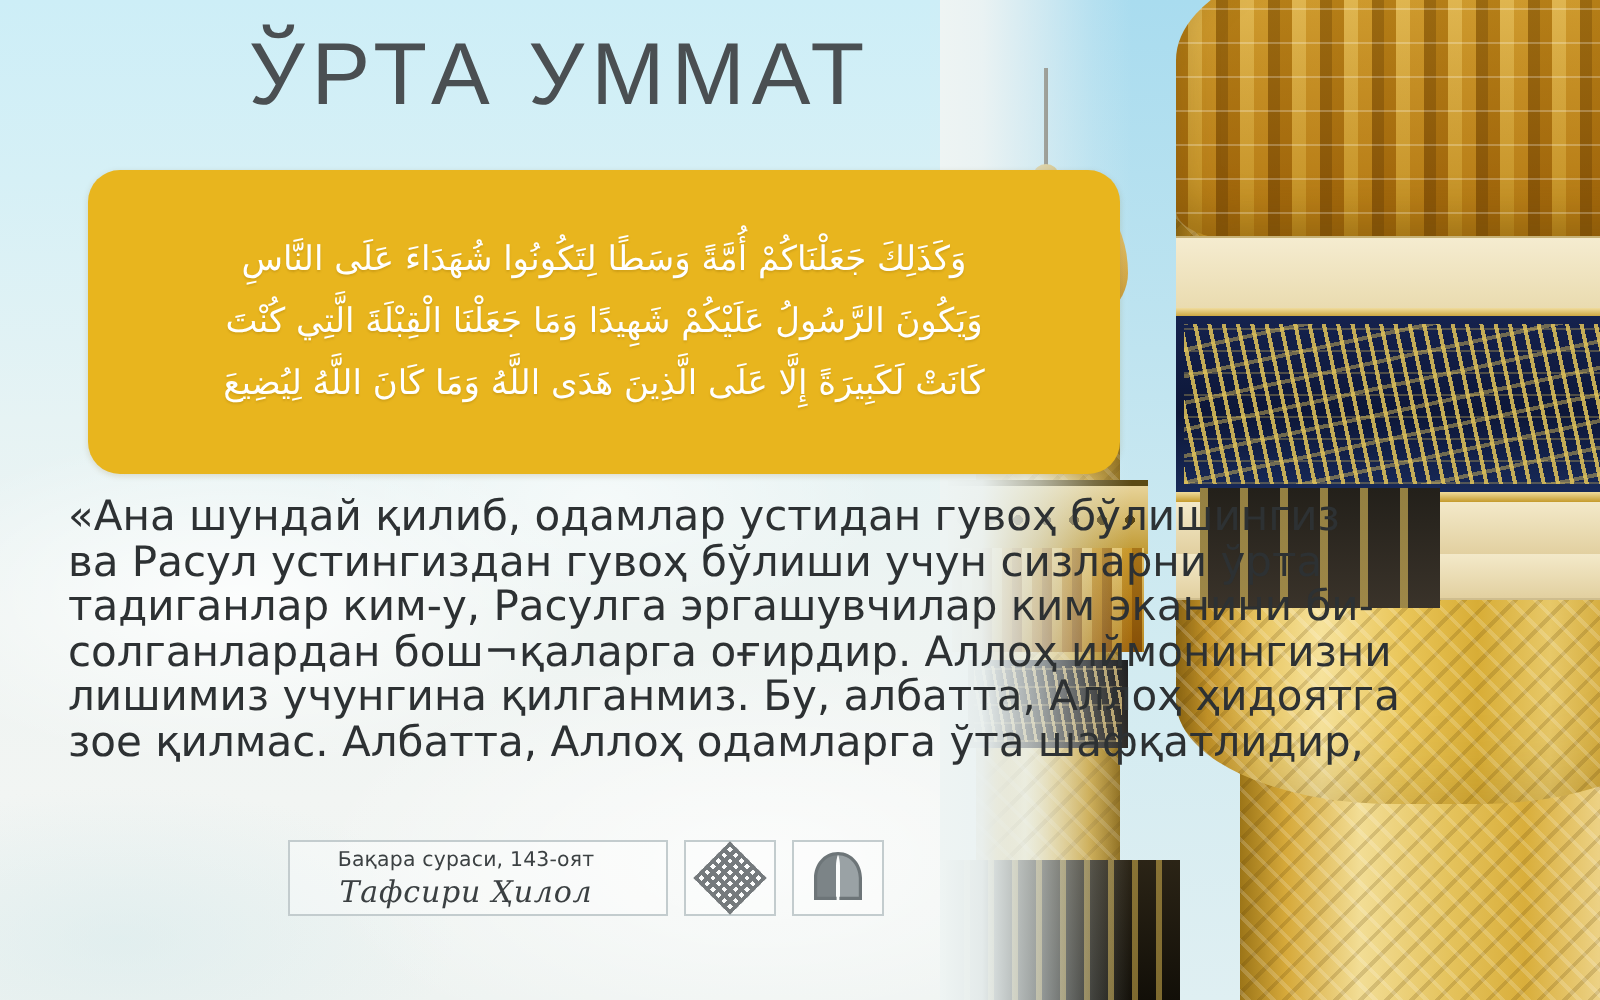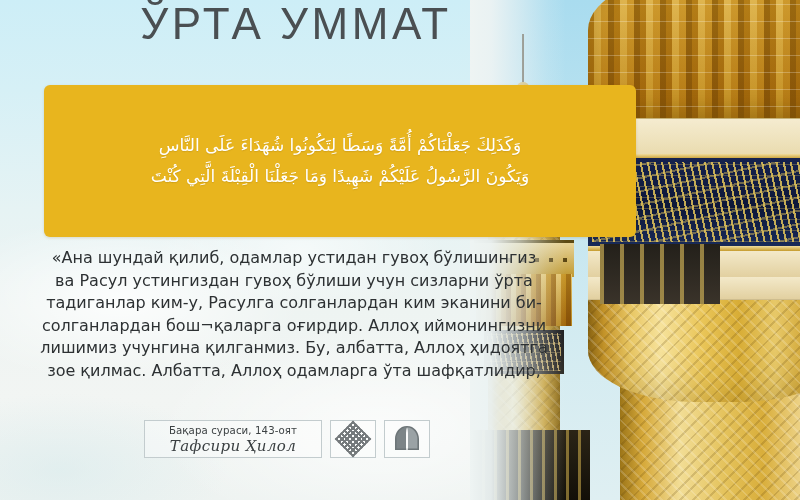--- a/index.html
+++ b/index.html
@@ -181,73 +181,72 @@
   
   .photo-fade{
     position:absolute;top:0;left:0;width:96px;height:500px;
     background:linear-gradient(90deg,
       rgba(238,244,243,1) 0%, rgba(236,243,243,.96) 22%,
       rgba(231,241,243,.62) 52%, rgba(226,239,243,.22) 80%, rgba(220,236,242,0) 100%);
   }
 
   
   .title{
-    position:absolute;left:0;top:0;width:560px;
+    position:absolute;left:0;top:14px;width:560px;
     text-align:center;
     font-family:"Liberation Sans","DejaVu Sans",sans-serif;
     font-weight:300;
     font-size:44px;
     letter-spacing:3.5px;
     color:#4a4f52;
     line-height:1.1;
     white-space:nowrap;
-    margin-left:16px;
   }
 
   
   .gold-panel{
-    position:absolute;left:44px;top:85px;width:592px;height:152px;
+    position:absolute;left:44px;top:85px;width:516px;height:152px;
     background:#e8b51e;
-    border-radius:6px;
+    border-radius:16px;
     box-shadow:0 1px 3px rgba(120,90,10,.18);
     display:flex;flex-direction:column;align-items:center;justify-content:center;
     padding:4px 10px;box-sizing:border-box;
   }
   .arabic-line{
     direction:rtl;unicode-bidi:bidi-override;
     color:#ffffff;
     font-family:"DejaVu Sans","Liberation Sans",sans-serif;
     font-size:17px;
     line-height:31px;
     text-align:center;
     white-space:nowrap;
     text-shadow:0 1px 1px rgba(150,110,10,.25);
   }
 
   
   .translation{
     position:absolute;left:34px;top:247px;width:520px;
     font-family:"DejaVu Sans","Liberation Sans",sans-serif;
-    font-size:16px;
+    font-size:21px;
     line-height:22.6px;
     color:#2d3133;
     text-align:justify;
     text-align-last:center;
   }
   .translation .ln{display:block;white-space:nowrap;}
 
   
   .footer{
     position:absolute;left:144px;top:420px;
     display:flex;align-items:stretch;gap:8px;
   }
   .source-box{
     border:1px solid #c3ccce;
     background:rgba(255,255,255,.35);
-    padding:4px 12px 2px 12px;
+    padding:4px 24px 2px 12px;
     display:flex;flex-direction:column;align-items:center;justify-content:center;
     min-width:152px;
     text-align:right;
   }
   .source-ref{
     font-family:"DejaVu Sans","Liberation Sans",sans-serif;
     font-size:10.2px;color:#3c4143;letter-spacing:.1px;white-space:nowrap;
   }
   .source-brand{
     font-family:"DejaVu Serif","Liberation Serif",serif;
@@ -314,26 +313,27 @@
     <div class="dark-roof"></div>
 
     <div class="photo-fade"></div>
   </div>
 
   <div class="title">ЎРТА УММАТ</div>
 
   <div class="gold-panel">
     <div class="arabic-line">وَكَذَلِكَ جَعَلْنَاكُمْ أُمَّةً وَسَطًا لِتَكُونُوا شُهَدَاءَ عَلَى النَّاسِ</div>
     <div class="arabic-line">وَيَكُونَ الرَّسُولُ عَلَيْكُمْ شَهِيدًا وَمَا جَعَلْنَا الْقِبْلَةَ الَّتِي كُنْتَ</div>
+    <div class="arabic-line">كَانَتْ لَكَبِيرَةً إِلَّا عَلَى الَّذِينَ هَدَى اللَّهُ وَمَا كَانَ اللَّهُ لِيُضِيعَ</div>
   </div>
 
   <div class="translation">
     <span class="ln">«Ана шундай қилиб, одамлар устидан гувоҳ бўлишингиз</span>
     <span class="ln">ва Расул устингиздан гувоҳ бўлиши учун сизларни ўрта</span>
-    <span class="ln">тадиганлар ким-у, Расулга солганлардан ким эканини би-</span>
+    <span class="ln">тадиганлар ким-у, Расулга эргашувчилар ким эканини би-</span>
     <span class="ln">солганлардан бош¬қаларга оғирдир. Аллоҳ иймонингизни</span>
     <span class="ln">лишимиз учунгина қилганмиз. Бу, албатта, Аллоҳ ҳидоятга</span>
     <span class="ln">зое қилмас. Албатта, Аллоҳ одамларга ўта шафқатлидир,</span>
   </div>
 
   <div class="footer">
 
     <div class="source-box">
       <div class="source-ref">Бақара сураси, 143-оят</div>
       <div class="source-brand">Тафсири Ҳилол</div>

